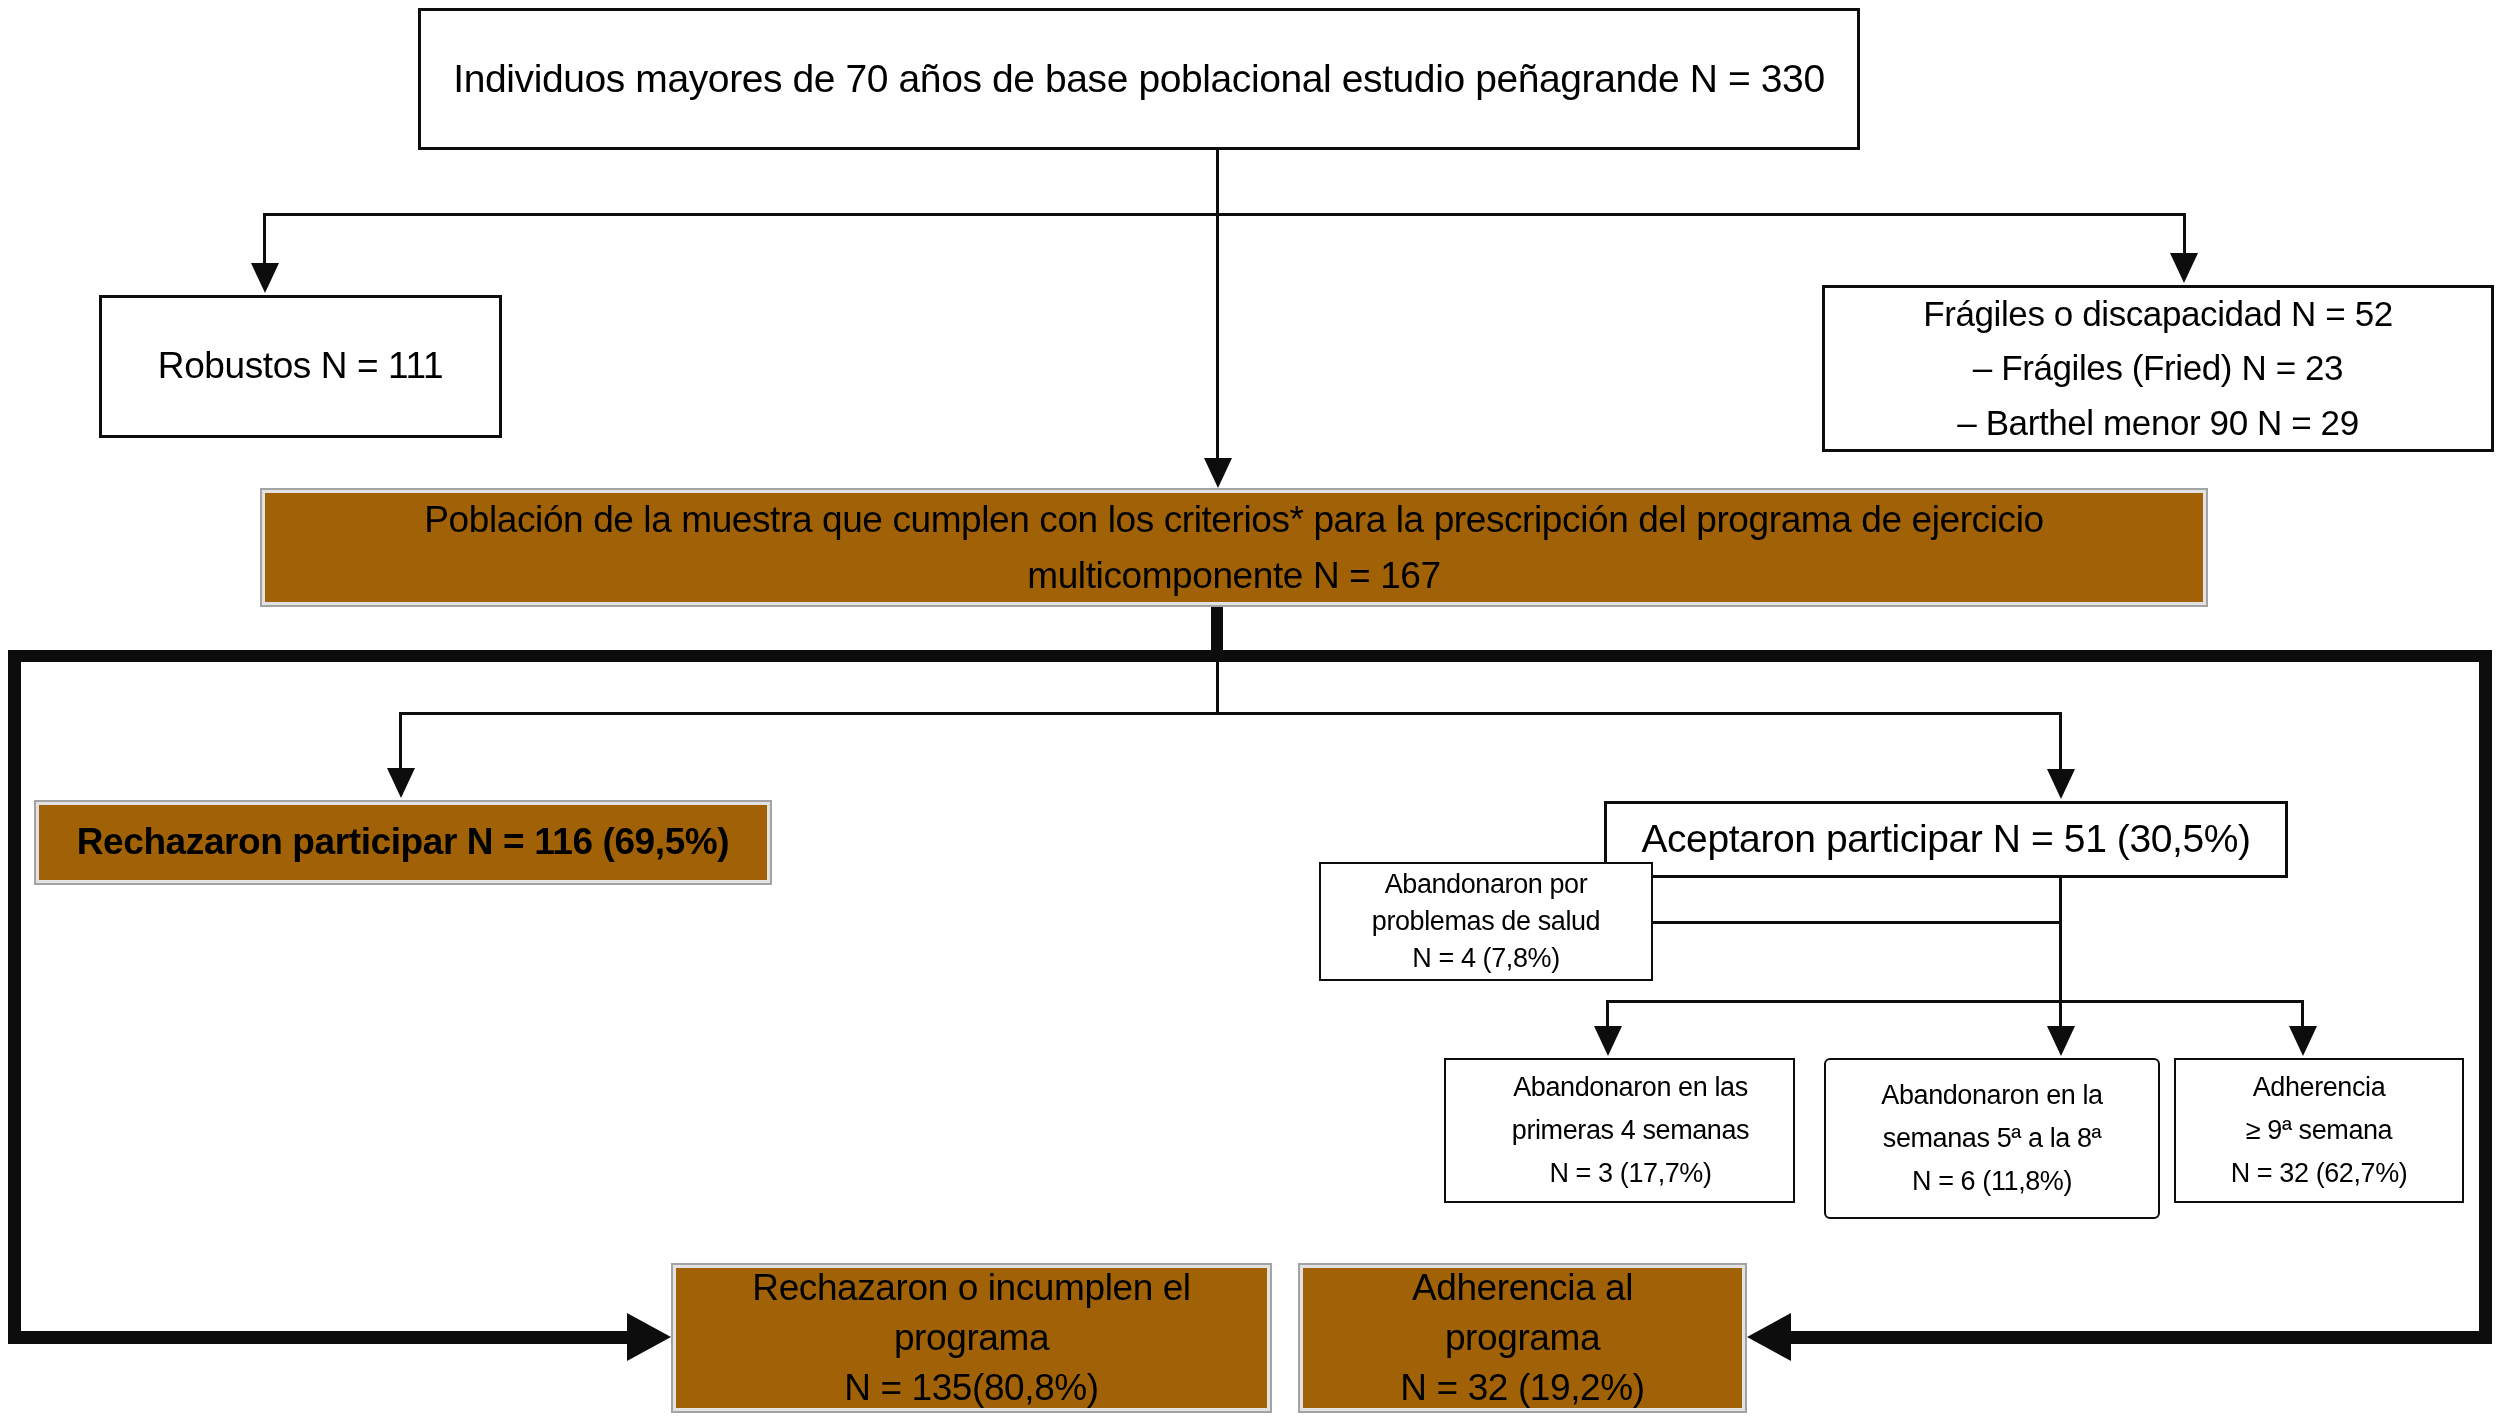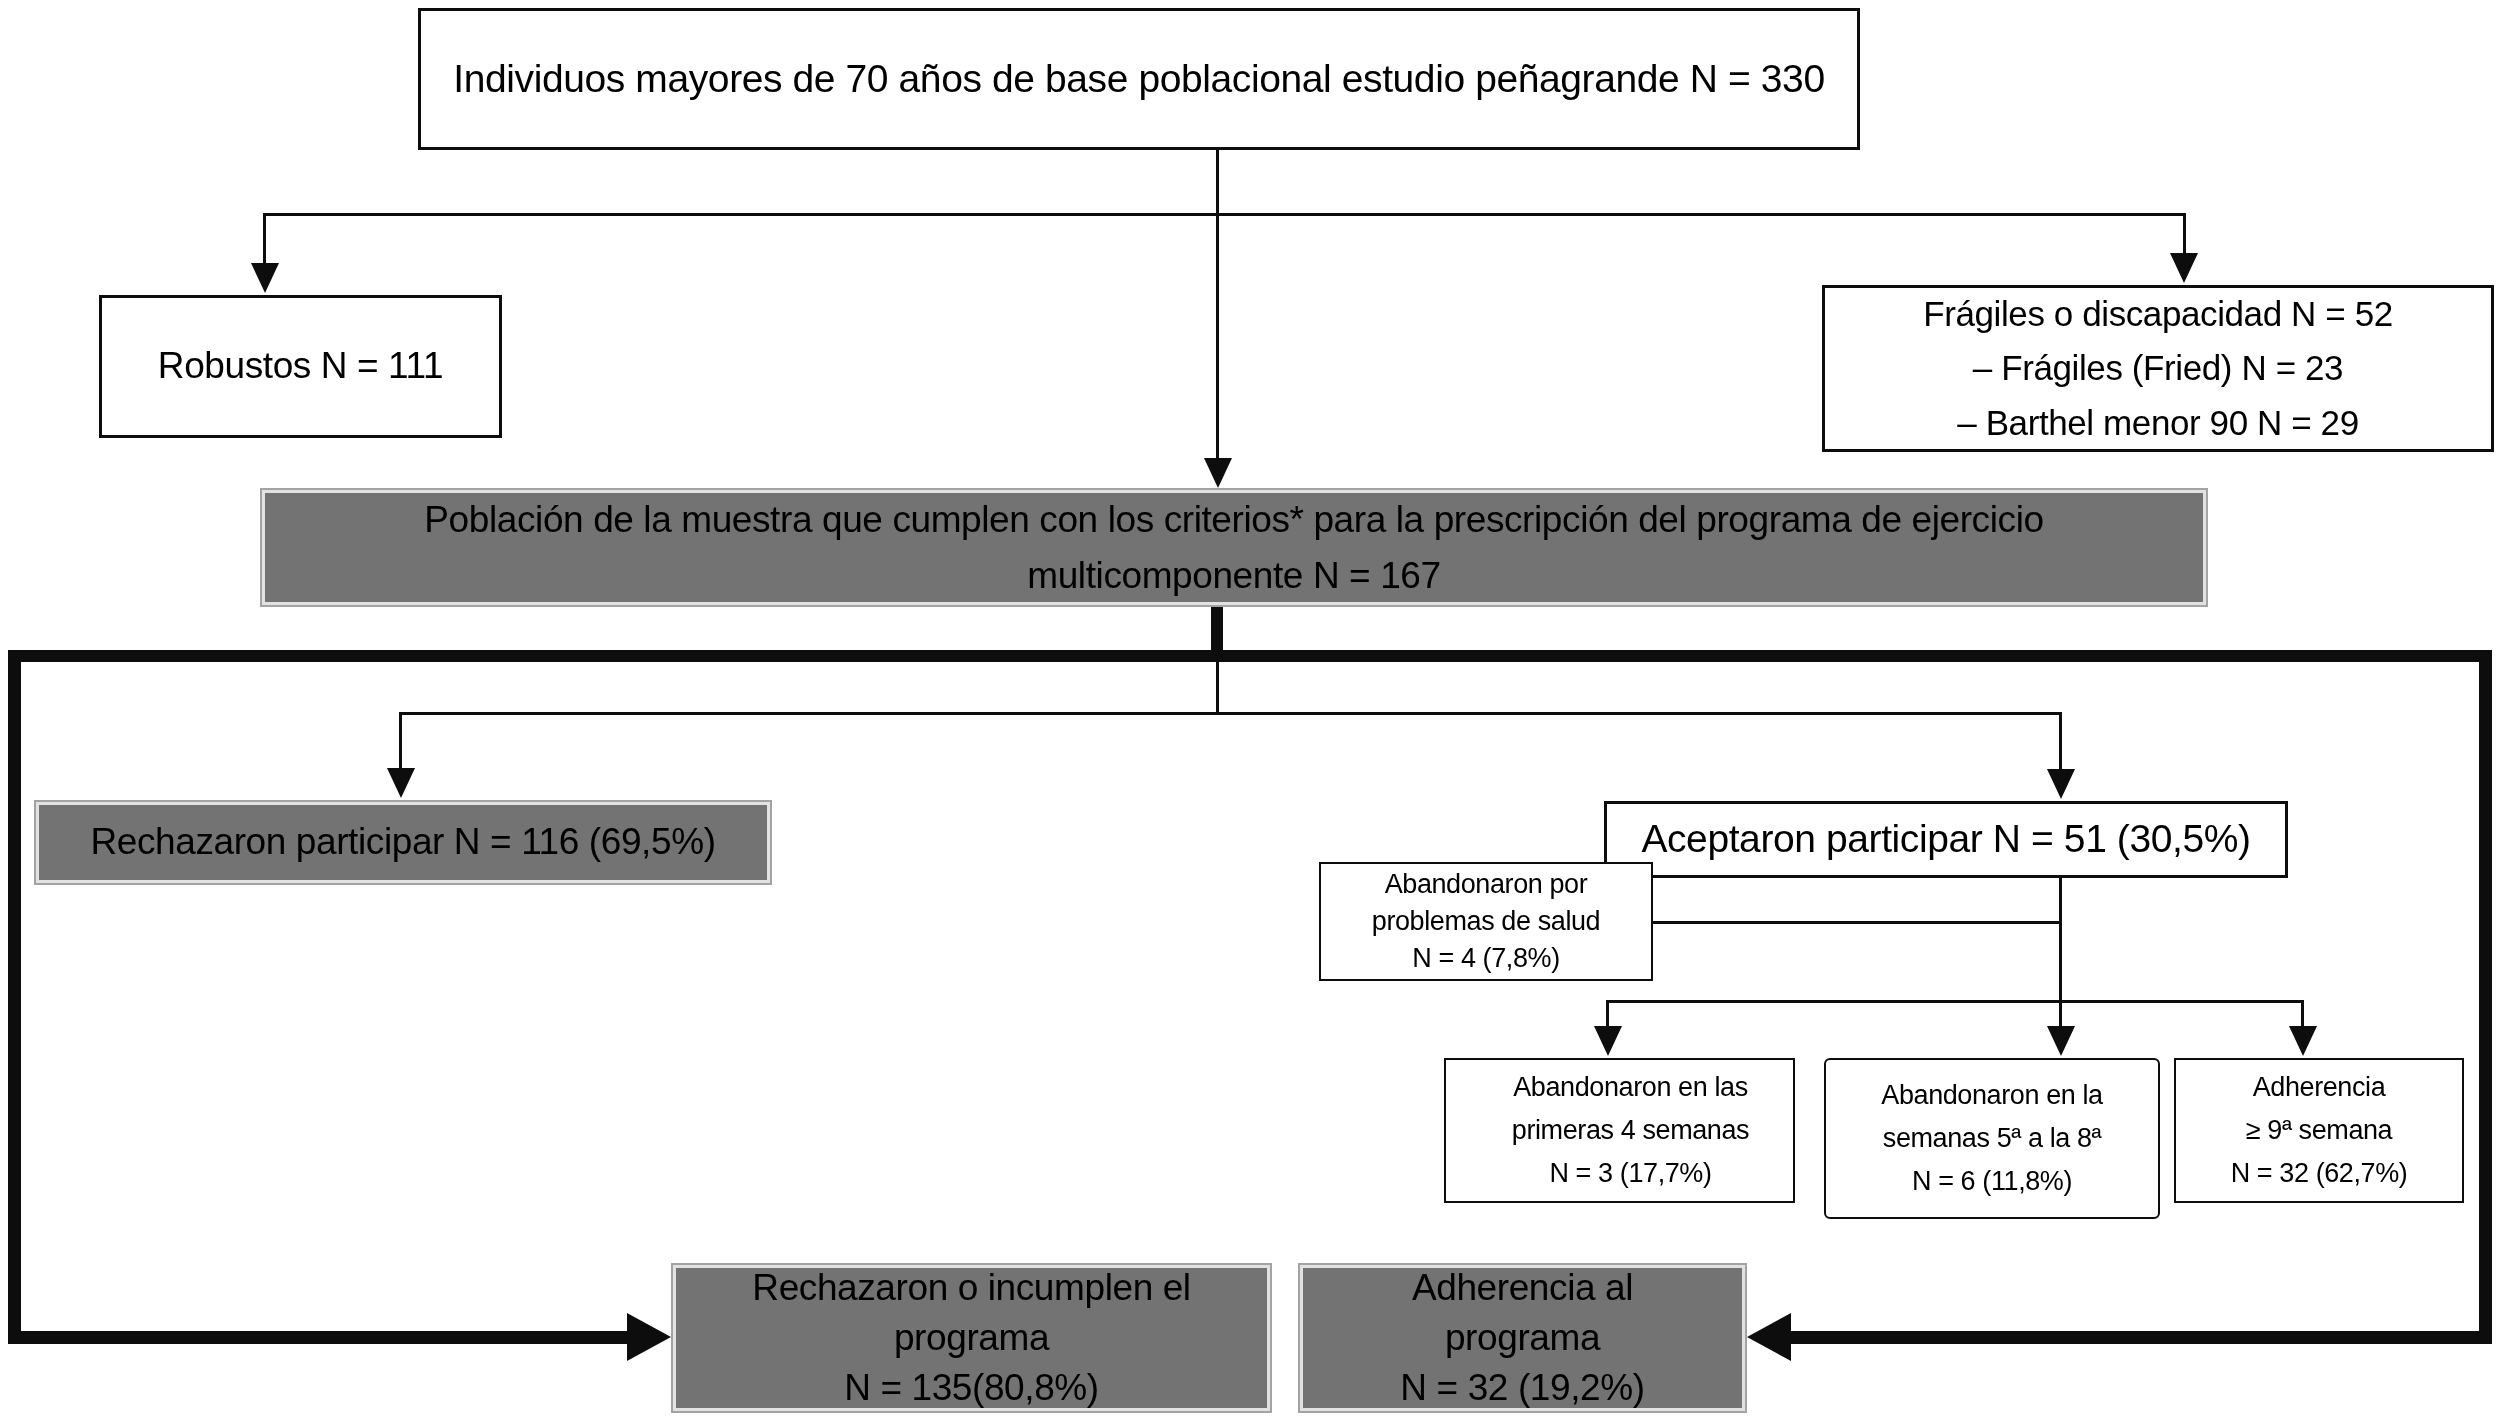--- a/index.html
+++ b/index.html
@@ -16,21 +16,21 @@
     display:flex;flex-direction:column;
     align-items:center;justify-content:center;
     text-align:center;
     background:#ffffff;
     border:3px solid #0d0d0d;
     box-sizing:border-box;
     letter-spacing:-0.4px;
     line-height:1.25;
   }
   .box.gray{
-    background:#737373;
+    background:#a16207;
     border:2px solid #a3a3a3;
     box-shadow:inset 0 0 0 3px #e2e2e2;
     text-align:center;
   }
   .line{position:absolute;background:#0d0d0d;}
   .thick{position:absolute;background:#0d0d0d;}
   .arrow-down{
     position:absolute;width:0;height:0;
     border-left:14px solid transparent;
     border-right:14px solid transparent;
@@ -50,21 +50,21 @@
   }
   .t-xl{font-size:39px;}
   .t-lg{font-size:37px;}
   .t-md{font-size:35px;}
   .t-sm{font-size:27px;}
   
   #box-individuos{left:418px;top:8px;width:1442px;height:142px;}
   #box-robustos{left:99px;top:295px;width:403px;height:143px;}
   #box-fragiles{left:1822px;top:285px;width:672px;height:167px;line-height:1.55;}
   #box-poblacion{left:260px;top:488px;width:1948px;height:119px;line-height:1.5;}
-  #box-rechazaron{left:34px;top:800px;width:738px;height:85px;}
+  #box-rechazaron{left:34px;top:800px;width:738px;height:85px;font-weight:bold;}
   #box-aceptaron{left:1604px;top:801px;width:684px;height:77px;}
   #box-salud{left:1319px;top:862px;width:334px;height:119px;line-height:1.38;}
   #box-aband4{left:1444px;top:1058px;width:351px;height:145px;line-height:1.6;padding-left:22px;}
   #box-aband58{left:1824px;top:1058px;width:336px;height:161px;line-height:1.6;border-radius:6px;}
   #box-adher9{left:2174px;top:1058px;width:290px;height:145px;line-height:1.6;}
   #box-rechprog{left:671px;top:1263px;width:601px;height:150px;line-height:1.36;}
   #box-adherprog{left:1298px;top:1263px;width:449px;height:150px;line-height:1.36;}
 </style>
 </head>
 <body>

